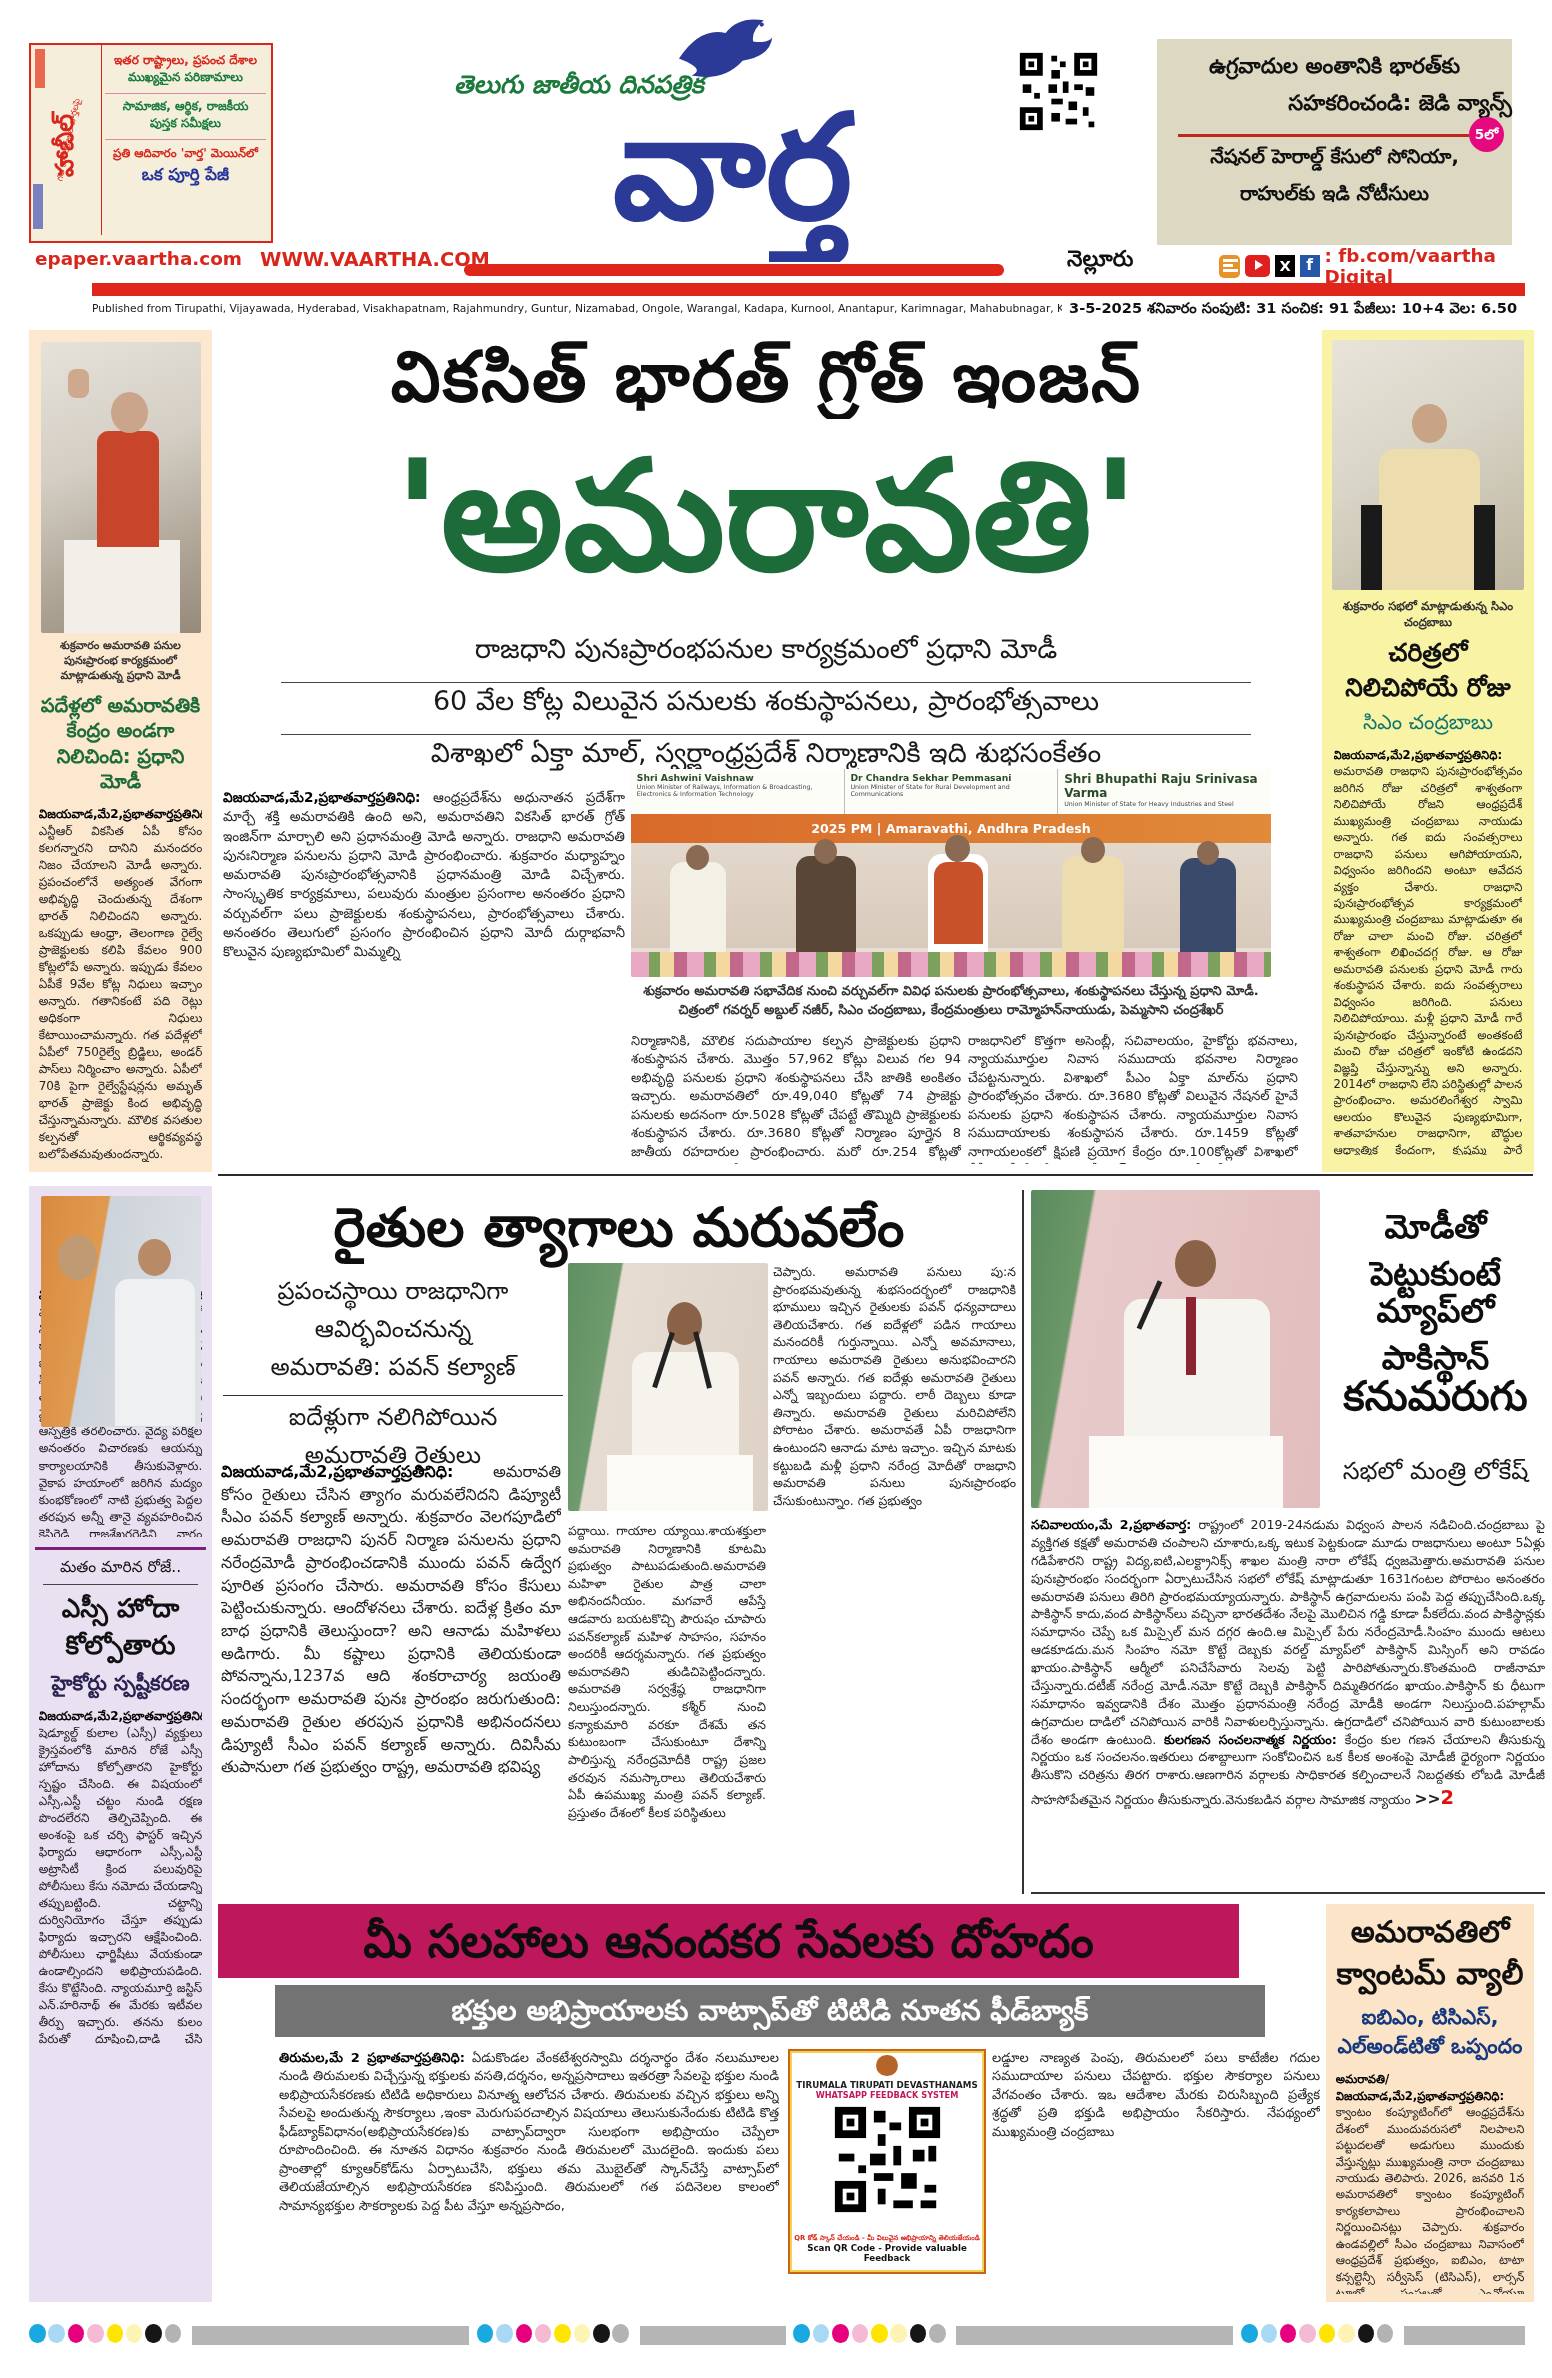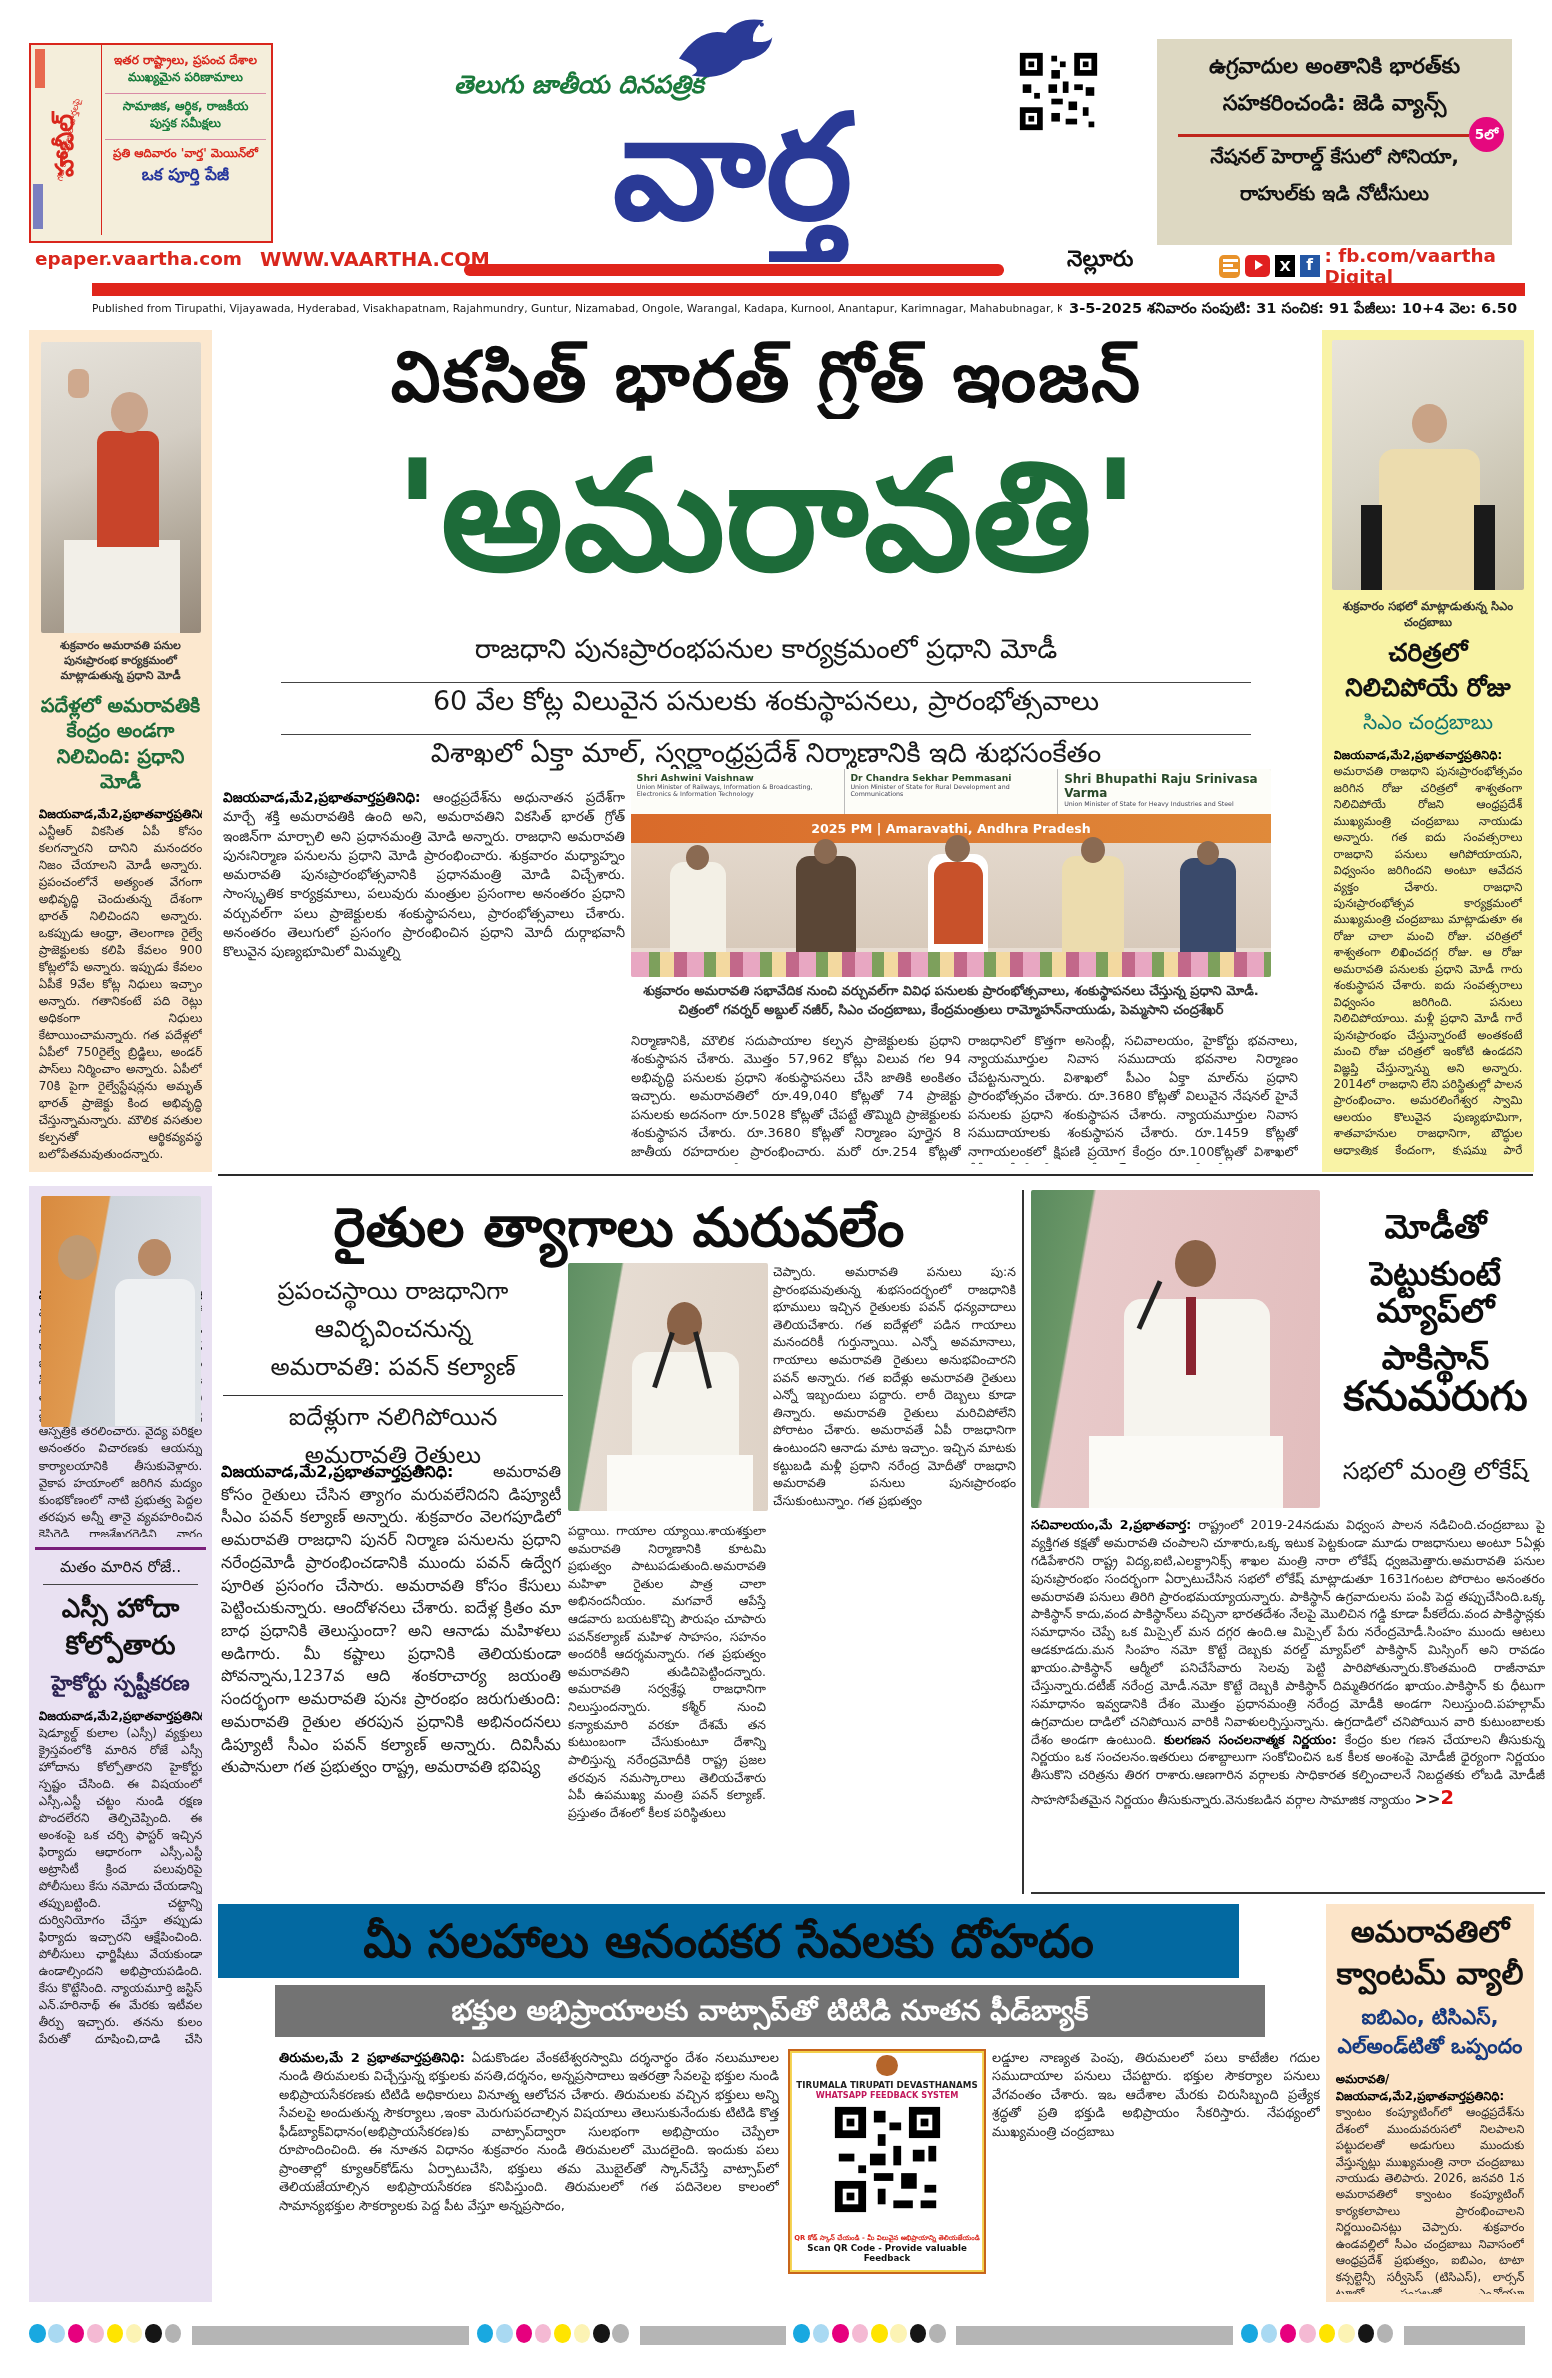--- a/index.html
+++ b/index.html
@@ -83,21 +83,21 @@
           <rect x="36" y="36" width="6" height="6" fill="#000"></rect>
           <rect x="46" y="40" width="4" height="6" fill="#000"></rect>
         <rect x="24" y="44" width="6" height="6" fill="#000"></rect>
           <rect x="34" y="48" width="8" height="4" fill="#000"></rect>
           <rect x="50" y="50" width="4" height="4" fill="#000"></rect>
       </svg>
     </span>
 
     <div class="abs" style="left:1157px;top:39px;width:355px;height:206px;background:#ddd8c2;">
       <div style="font-size:21.3px;font-weight:bold;color:#111;text-align:center;margin-top:13.6px;">ఉగ్రవాదుల అంతానికి భారత్‌కు</div>
-      <div style="font-size:21.3px;font-weight:bold;color:#111;text-align:center;margin-top:7.8px;">సహకరించండి: జెడి వ్యాన్స్</div>
+      <div style="font-size:21.3px;font-weight:bold;color:#111;text-align:right;margin-top:7.8px;">సహకరించండి: జెడి వ్యాన్స్</div>
       <div class="abs" style="left:21.3px;top:95px;width:291px;height:2.9px;background:#c0261c;"></div>
       <div class="abs" style="left:312px;top:78px;width:35px;height:35px;border-radius:50%;background:#e5087e;color:#fff;font-weight:bold;font-size:13.6px;line-height:35px;text-align:center;">5లో</div>
       <div style="font-size:19.4px;font-weight:bold;color:#111;text-align:center;margin-top:25px;">నేషనల్ హెరాల్డ్ కేసులో సోనియా,</div>
       <div style="font-size:19.4px;font-weight:bold;color:#111;text-align:center;margin-top:9.7px;">రాహుల్‌కు ఇడి నోటీసులు</div>
     </div>
 
     <div class="abs" style="left:1067px;top:246px;font-size:22px;font-weight:bold;color:#111;">నెల్లూరు</div>
     <div class="abs" style="left:1219px;top:245px;display:flex;align-items:center;gap:4.9px;">
       <span style="width:23px;height:23px;background:#e8922a;border-radius:4.9px;display:inline-block;position:relative;">
         <span style="position:absolute;left:3.9px;top:4.9px;width:15.5px;height:2.9px;background:#fff;"></span>
@@ -278,21 +278,21 @@
   <div class="abs ctr" style="left:1326px;top:1457px;width:219px;font-size:24px;color:#1a1a1a;">సభలో మంత్రి లోకేష్</div>
   <div class="abs body-txt" style="left:1031px;top:1516px;width:514px;height:371px;font-size:12.6px;">
     <span class="lead-b">సచివాలయం,మే 2,ప్రభాతవార్త:</span>
     <span>రాష్ట్రంలో 2019-24నడుమ విధ్వంస పాలన నడిచింది.చంద్రబాబు పై వ్యక్తిగత కక్షతో అమరావతి చంపాలని చూశారు,ఒక్క ఇటుక పెట్టకుండా మూడు రాజధానులు అంటూ 5ఏళ్లు గడిపేశారని రాష్ట్ర విద్య,ఐటి,ఎలక్ట్రానిక్స్ శాఖల మంత్రి నారా లోకేష్ ధ్వజమెత్తారు.అమరావతి పనుల పునఃప్రారంభం సందర్భంగా ఏర్పాటుచేసిన సభలో లోకేష్ మాట్లాడుతూ 1631గంటల పోరాటం అనంతరం అమరావతి పనులు తిరిగి ప్రారంభమయ్యాయన్నారు. పాకిస్థాన్ ఉగ్రవాదులను పంపి పెద్ద తప్పుచేసింది.ఒక్క పాకిస్థాన్ కాదు,వంద పాకిస్థాన్‌లు వచ్చినా భారతదేశం నేలపై మొలిచిన గడ్డి కూడా పీకలేదు.వంద పాకిస్థాన్లకు సమాధానం చెప్పే ఒక మిస్సైల్ మన దగ్గర ఉంది.ఆ మిస్సైల్ పేరు నరేంద్రమోడీ.సింహం ముందు ఆటలు ఆడకూడదు.మన సింహం నమో కొట్టే దెబ్బకు వరల్డ్ మ్యాప్‌లో పాకిస్థాన్ మిస్సింగ్ అని రావడం ఖాయం.పాకిస్థాన్ ఆర్మీలో పనిచేసేవారు సెలవు పెట్టి పారిపోతున్నారు.కొంతమంది రాజీనామా చేస్తున్నారు.దటీజ్ నరేంద్ర మోడీ.నమో కొట్టే దెబ్బకి పాకిస్థాన్ దిమ్మతిరగడం ఖాయం.పాకిస్థాన్ కు ధీటుగా సమాధానం ఇవ్వడానికి దేశం మొత్తం ప్రధానమంత్రి నరేంద్ర మోడీకి అండగా నిలుస్తుంది.పహల్గామ్ ఉగ్రవాదుల దాడిలో చనిపోయిన వారికి నివాళులర్పిస్తున్నాను. ఉగ్రదాడిలో చనిపోయిన వారి కుటుంబాలకు దేశం అండగా ఉంటుంది.</span>
     <span class="lead-b">కులగణన సంచలనాత్మక నిర్ణయం:</span>
     <span>కేంద్రం కుల గణన చేయాలని తీసుకున్న నిర్ణయం ఒక సంచలనం.ఇతరులు దశాబ్దాలుగా సంకోచించిన ఒక కీలక అంశంపై మోడీజీ ధైర్యంగా నిర్ణయం తీసుకొని చరిత్రను తిరగ రాశారు.ఆణగారిన వర్గాలకు సాధికారత కల్పించాలనే నిబద్దతకు లోబడి మోడీజీ సాహసోపేతమైన నిర్ణయం తీసుకున్నారు.వెనుకబడిన వర్గాల సామాజిక న్యాయం</span>
     <span class="jmp"><span>&gt;&gt;</span><span class="pg">2</span></span>
   </div>
   <div class="abs" style="left:1031px;top:1892px;width:514px;height:1.9px;background:#333;"></div>
 
-  <div class="abs clip" style="left:218px;top:1904px;width:1021px;height:74px;background:#0369a1;">
+  <div class="abs clip" style="left:218px;top:1904px;width:1021px;height:74px;background:#be185d;">
     <div class="ctr b" style="font-size:46px;line-height:74px;color:#0e0e0e;">మీ సలహాలు ఆనందకర సేవలకు దోహదం</div>
   </div>
   <div class="abs clip" style="left:275px;top:1985px;width:990px;height:52px;background:#737373;">
     <div class="ctr b" style="font-size:28px;line-height:52px;color:#ffffff;">భక్తుల అభిప్రాయాలకు వాట్సాప్‌తో టిటిడి నూతన ఫీడ్‌బ్యాక్</div>
   </div>
   <div class="abs body-txt" style="left:279px;top:2049px;width:500px;height:268px;font-size:13px;">
     <span class="lead-b">తిరుమల,మే 2 ప్రభాతవార్తప్రతినిధి:</span>
     <span>ఏడుకొండల వేంకటేశ్వరస్వామి దర్శనార్థం దేశం నలుమూలల నుండి తిరుమలకు విచ్చేస్తున్న భక్తులకు వసతి,దర్శనం, అన్నప్రసాదాలు ఇతరత్రా సేవలపై భక్తుల నుండి అభిప్రాయసేకరణకు టిటిడి అధికారులు వినూత్న ఆలోచన చేశారు. తిరుమలకు వచ్చిన భక్తులు అన్ని సేవలపై అందుతున్న సౌకర్యాలు ,ఇంకా మెరుగుపరచాల్సిన విషయాలు తెలుసుకునేందుకు టిటిడి కొత్త ఫీడ్‌బ్యాక్‌విధానం(అభిప్రాయసేకరణ)కు వాట్సాప్‌ద్వారా సులభంగా అభిప్రాయం చెప్పేలా రూపొందించింది. ఈ నూతన విధానం శుక్రవారం నుండి తిరుమలలో మొదలైంది. ఇందుకు పలు ప్రాంతాల్లో క్యూఆర్‌కోడ్‌ను ఏర్పాటుచేసి, భక్తులు తమ మొబైల్‌తో స్కాన్‌చేస్తే వాట్సాప్‌లో తెలియజేయాల్సిన అభిప్రాయసేకరణ కనిపిస్తుంది. తిరుమలలో గత పదినెలల కాలంలో సామాన్యభక్తుల సౌకర్యాలకు పెద్ద పీట వేస్తూ అన్నప్రసాదం,</span>
   </div>
 

